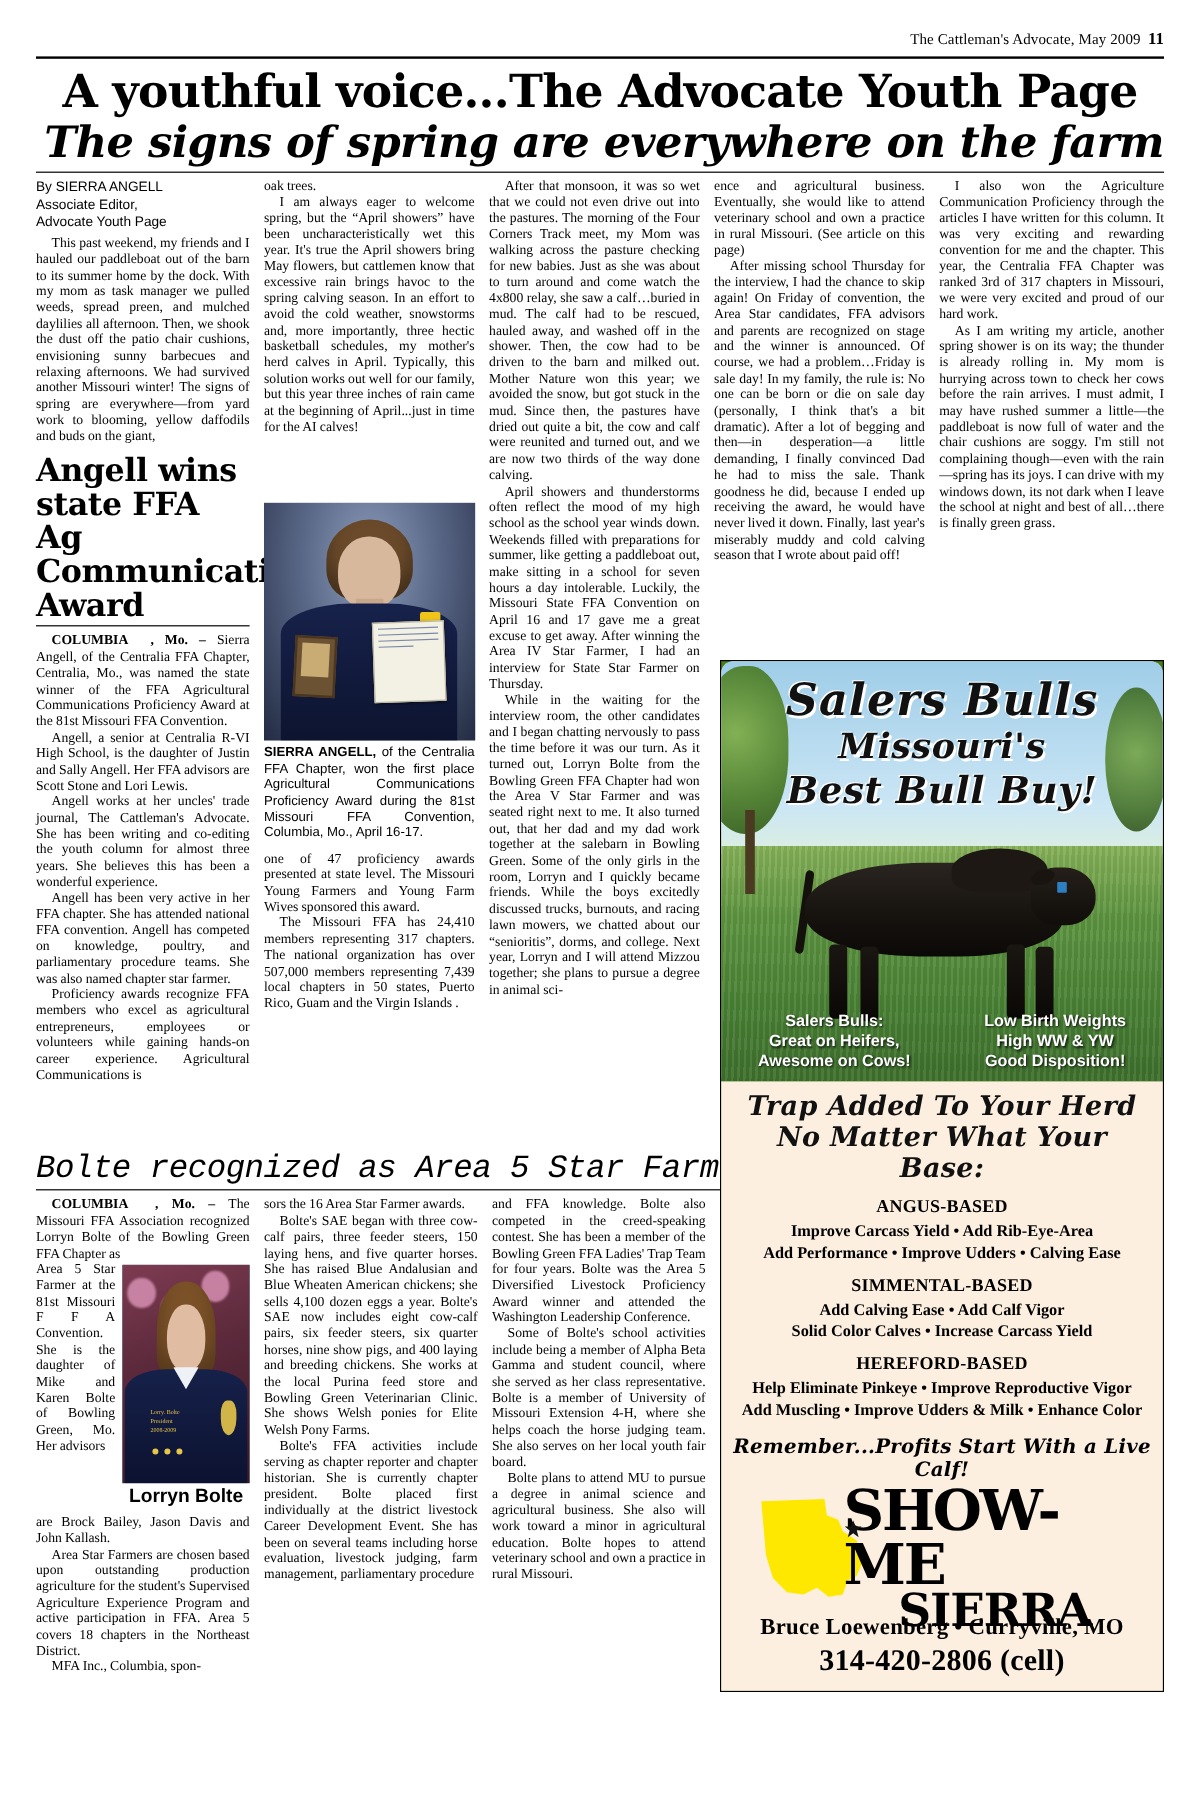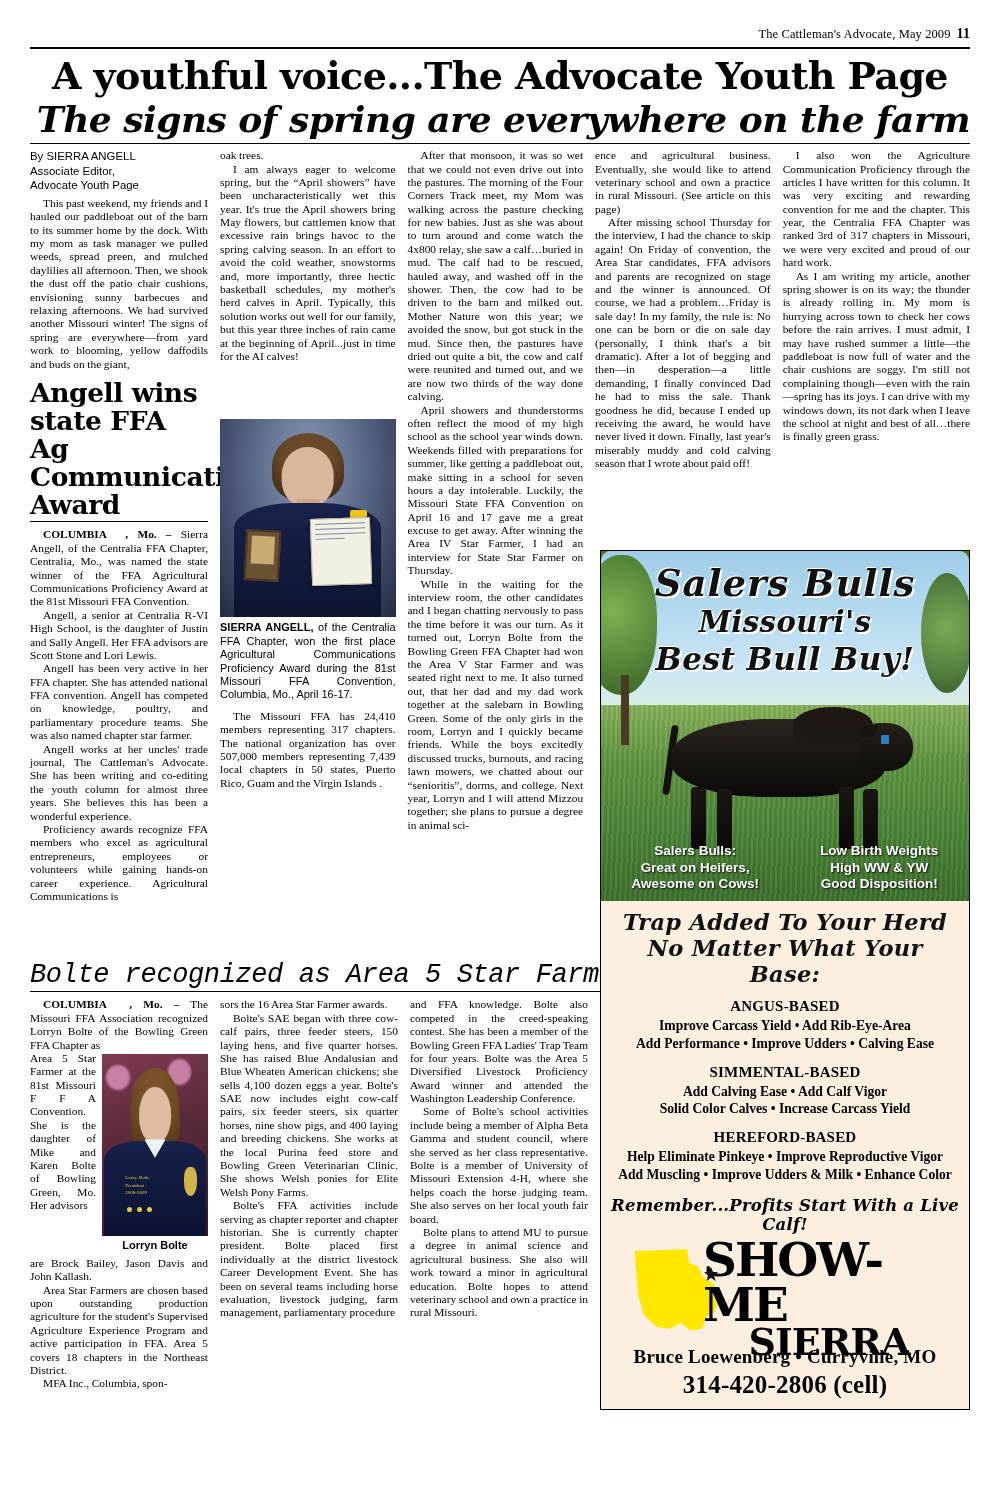--- a/index.html
+++ b/index.html
@@ -84,21 +84,21 @@
     border:0;
   }
   .photo-caption {
     font-family:"Liberation Sans", sans-serif;
     font-size:11px; line-height:1.22; text-align:justify;
     margin:4px 0 0 0;
   }
   .photo-caption b { font-weight:bold; }
   .photo-credit-center {
     font-family:"Liberation Sans", sans-serif;
-    font-weight:bold; font-size:11px; text-align:center;
+    font-weight:bold; font-size:16px; text-align:center;
     margin:3px 0 4px 0;
   }
 
   
   .portA { height:198px;
     background:linear-gradient(180deg,#6d7ea2 0%,#4a5a7d 35%,#27304a 100%); }
   .portA .bg { position:absolute; inset:0;
     background:radial-gradient(ellipse at 50% 25%, #8e9cbb 0%, #5a6888 45%, #222b42 100%); }
   .portA .jacket { position:absolute; left:8%; bottom:0; width:84%; height:58%;
     background:linear-gradient(180deg,#17224b,#0d1430);
@@ -280,22 +280,22 @@
         <div>Associate Editor,</div>
         <div>Advocate Youth Page</div>
       </div>
       <p class="body">This past weekend, my friends and I hauled our paddleboat out of the barn to its summer home by the dock. With my mom as task manager we pulled weeds, spread preen, and mulched daylilies all afternoon. Then, we shook the dust off the patio chair cushions, envisioning sunny barbecues and relaxing afternoons. We had survived another Missouri winter! The signs of spring are everywhere—from yard work to blooming, yellow daffodils and buds on the giant,</p>
 
       <div class="sub-head">Angell wins state FFA Ag Communications Award</div>
       <div class="sub-head-rule"></div>
 
       <p class="body"><b>COLUMBIA&nbsp; , Mo. –</b> Sierra Angell, of the Centralia FFA Chapter, Centralia, Mo., was named the state winner of the FFA Agricultural Communications Proficiency Award at the 81st Missouri FFA Convention.</p>
       <p class="body">Angell, a senior at Centralia R-VI High School, is the daughter of Justin and Sally Angell. Her FFA advisors are Scott Stone and Lori Lewis.</p>
+      <p class="body">Angell works at her uncles' trade journal, The Cattleman's Advocate. She has been writing and co-editing the youth column for almost three years. She believes this has been a wonderful experience.</p>
       <p class="body">Angell has been very active in her FFA chapter. She has attended national FFA convention. Angell has competed on knowledge, poultry, and parliamentary procedure teams. She was also named chapter star farmer.</p>
-      <p class="body">Angell works at her uncles' trade journal, The Cattleman's Advocate. She has been writing and co-editing the youth column for almost three years. She believes this has been a wonderful experience.</p>
       <p class="body">Proficiency awards recognize FFA members who excel as agricultural entrepreneurs, employees or volunteers while gaining hands-on career experience. Agricultural Communications is</p>
     </div>
 
     <div class="col">
       <p class="body noind">oak trees.</p>
       <p class="body">I am always eager to welcome spring, but the “April showers” have been uncharacteristically wet this year. It's true the April showers bring May flowers, but cattlemen know that excessive rain brings havoc to the spring calving season. In an effort to avoid the cold weather, snowstorms and, more importantly, three hectic basketball schedules, my mother's herd calves in April. Typically, this solution works out well for our family, but this year three inches of rain came at the beginning of April...just in time for the AI calves!</p>
 
       <div style="height:56px"></div>
 
       <div class="photo portA">
@@ -311,20 +311,21 @@
             <div class="ln"></div>
             <div class="ln" style="width:50%"></div>
           </div>
         <div class="plaque">
             <i></i>
           </div>
       </div>
       <p class="photo-caption"><b>SIERRA ANGELL,</b><span> of the Centralia FFA Chapter, won the first place Agricultural Communications Proficiency Award during the 81st Missouri FFA Convention, Columbia, Mo., April 16-17.</span></p>
 
       <div style="height:8px"></div>
+      <p class="body noind">one of 47 proficiency awards presented at state level. The Missouri Young Farmers and Young Farm Wives sponsored this award.</p>
       <p class="body">The Missouri FFA has 24,410 members representing 317 chapters. The national organization has over 507,000 members representing 7,439 local chapters in 50 states, Puerto Rico, Guam and the Virgin Islands .</p>
     </div>
 
     <div class="col">
       <p class="body">After that monsoon, it was so wet that we could not even drive out into the pastures. The morning of the Four Corners Track meet, my Mom was walking across the pasture checking for new babies. Just as she was about to turn around and come watch the 4x800 relay, she saw a calf…buried in mud. The calf had to be rescued, hauled away, and washed off in the shower. Then, the cow had to be driven to the barn and milked out. Mother Nature won this year; we avoided the snow, but got stuck in the mud. Since then, the pastures have dried out quite a bit, the cow and calf were reunited and turned out, and we are now two thirds of the way done calving.</p>
       <p class="body">April showers and thunderstorms often reflect the mood of my high school as the school year winds down. Weekends filled with preparations for summer, like getting a paddleboat out, make sitting in a school for seven hours a day intolerable. Luckily, the Missouri State FFA Convention on April 16 and 17 gave me a great excuse to get away. After winning the Area IV Star Farmer, I had an interview for State Star Farmer on Thursday.</p>
       <p class="body">While in the waiting for the interview room, the other candidates and I began chatting nervously to pass the time before it was our turn. As it turned out, Lorryn Bolte from the Bowling Green FFA Chapter had won the Area V Star Farmer and was seated right next to me. It also turned out, that her dad and my dad work together at the salebarn in Bowling Green. Some of the only girls in the room, Lorryn and I quickly became friends. While the boys excitedly discussed trucks, burnouts, and racing lawn mowers, we chatted about our “senioritis”, dorms, and college. Next year, Lorryn and I will attend Mizzou together; she plans to pursue a degree in animal sci-</p>
     </div>
 
     <div class="col">

